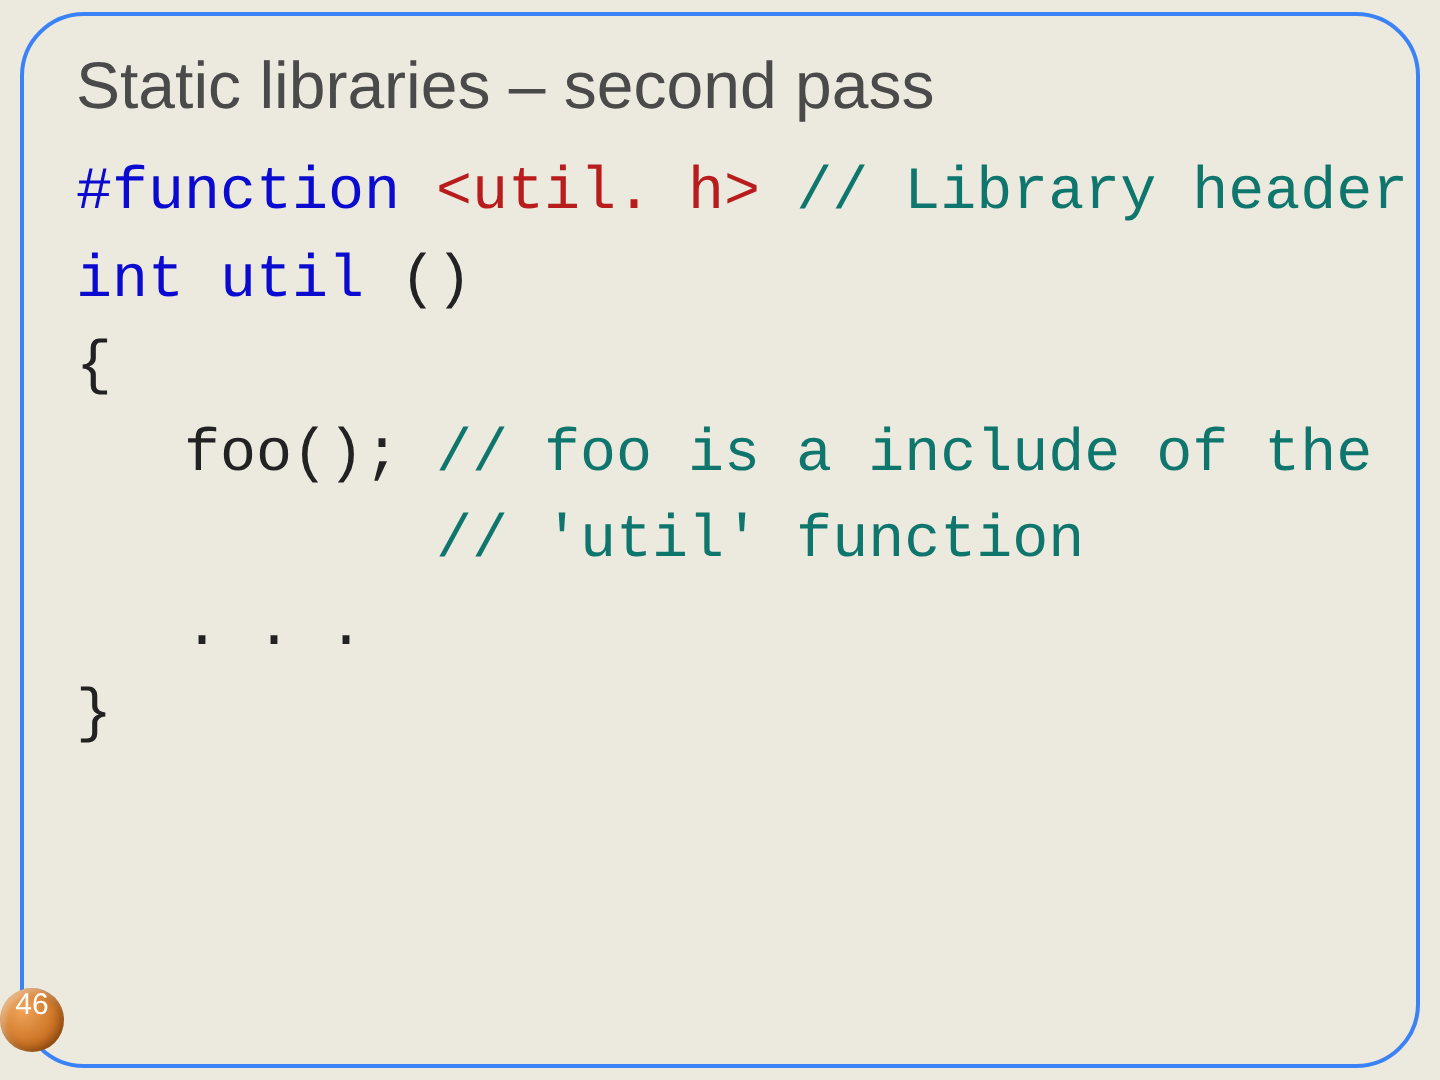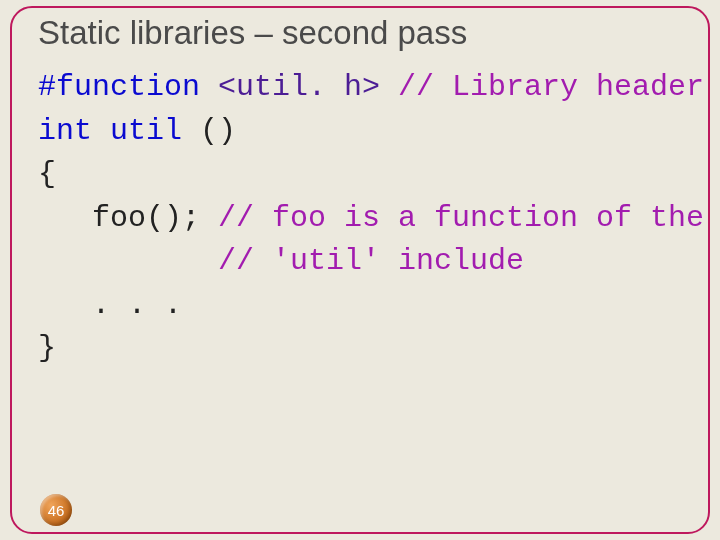--- a/index.html
+++ b/index.html
@@ -8,69 +8,67 @@
     background: #ece9de;
     font-family: Arial, Helvetica, sans-serif;
     position: relative;
   }
   .frame {
     position: absolute;
     top: 6px;
     left: 10px;
     right: 10px;
     bottom: 6px;
-    border: 2px solid #be185d;
-    border-radius: 22px;
-    padding: 6px 26px 20px 26px;
+    border: 2px solid #3b82f6;
+    border-radius: 32px;
+    padding: 16px 26px 20px 26px;
   }
   .title {
     font-size: 33px;
     color: #4a4a4a;
     font-weight: 400;
     margin-bottom: 14px;
     letter-spacing: 0px;
   }
   .code {
     font-family: Consolas, "Courier New", monospace;
     font-size: 30px;
     line-height: 1.45;
     color: #222;
     white-space: pre;
   }
   .kw { color: #0a0ad0; }
-  .inc { color: #4c1d95; }
-  .cm { color: #a21caf; }
+  .inc { color: #b91c1c; }
+  .cm { color: #0f766e; }
   .page-badge {
     position: absolute;
     left: 0px;
     bottom: 14px;
     width: 32px;
     height: 32px;
     border-radius: 50%;
     background: radial-gradient(circle at 35% 35%, #f0a45a, #c46a1a 70%, #8a4508 100%);
     color: #fff;
     font-size: 15px;
     display: flex;
-    align-items: center;
     justify-content: center;
     z-index: 5;
     box-shadow: inset -2px -2px 4px rgba(0,0,0,0.25), inset 2px 2px 3px rgba(255,255,255,0.4);
-    margin-left: 40px;
   }
 </style>
 </head>
 <body>
 
 <div class="page-badge">
   <span>46</span>
 </div>
 
 <div class="frame">
   <div class="title">Static libraries – second pass</div>
 
   <div class="code"><span class="kw">#function</span><span class="inc"> &lt;util. h&gt;</span><span class="cm"> // Library header</span>
 <span class="kw">int</span><span> </span><span class="kw">util</span><span> ()</span>
 <span>{</span>
-<span>   foo(); </span><span class="cm">// foo is a function of the</span>
-<span>          </span><span class="cm">// 'util' include</span>
+<span>   foo(); </span><span class="cm">// foo is a include of the</span>
+<span>          </span><span class="cm">// 'util' function</span>
 <span>   . . .</span>
 <span>}</span></div>
 </div>
 
 </body></html>

